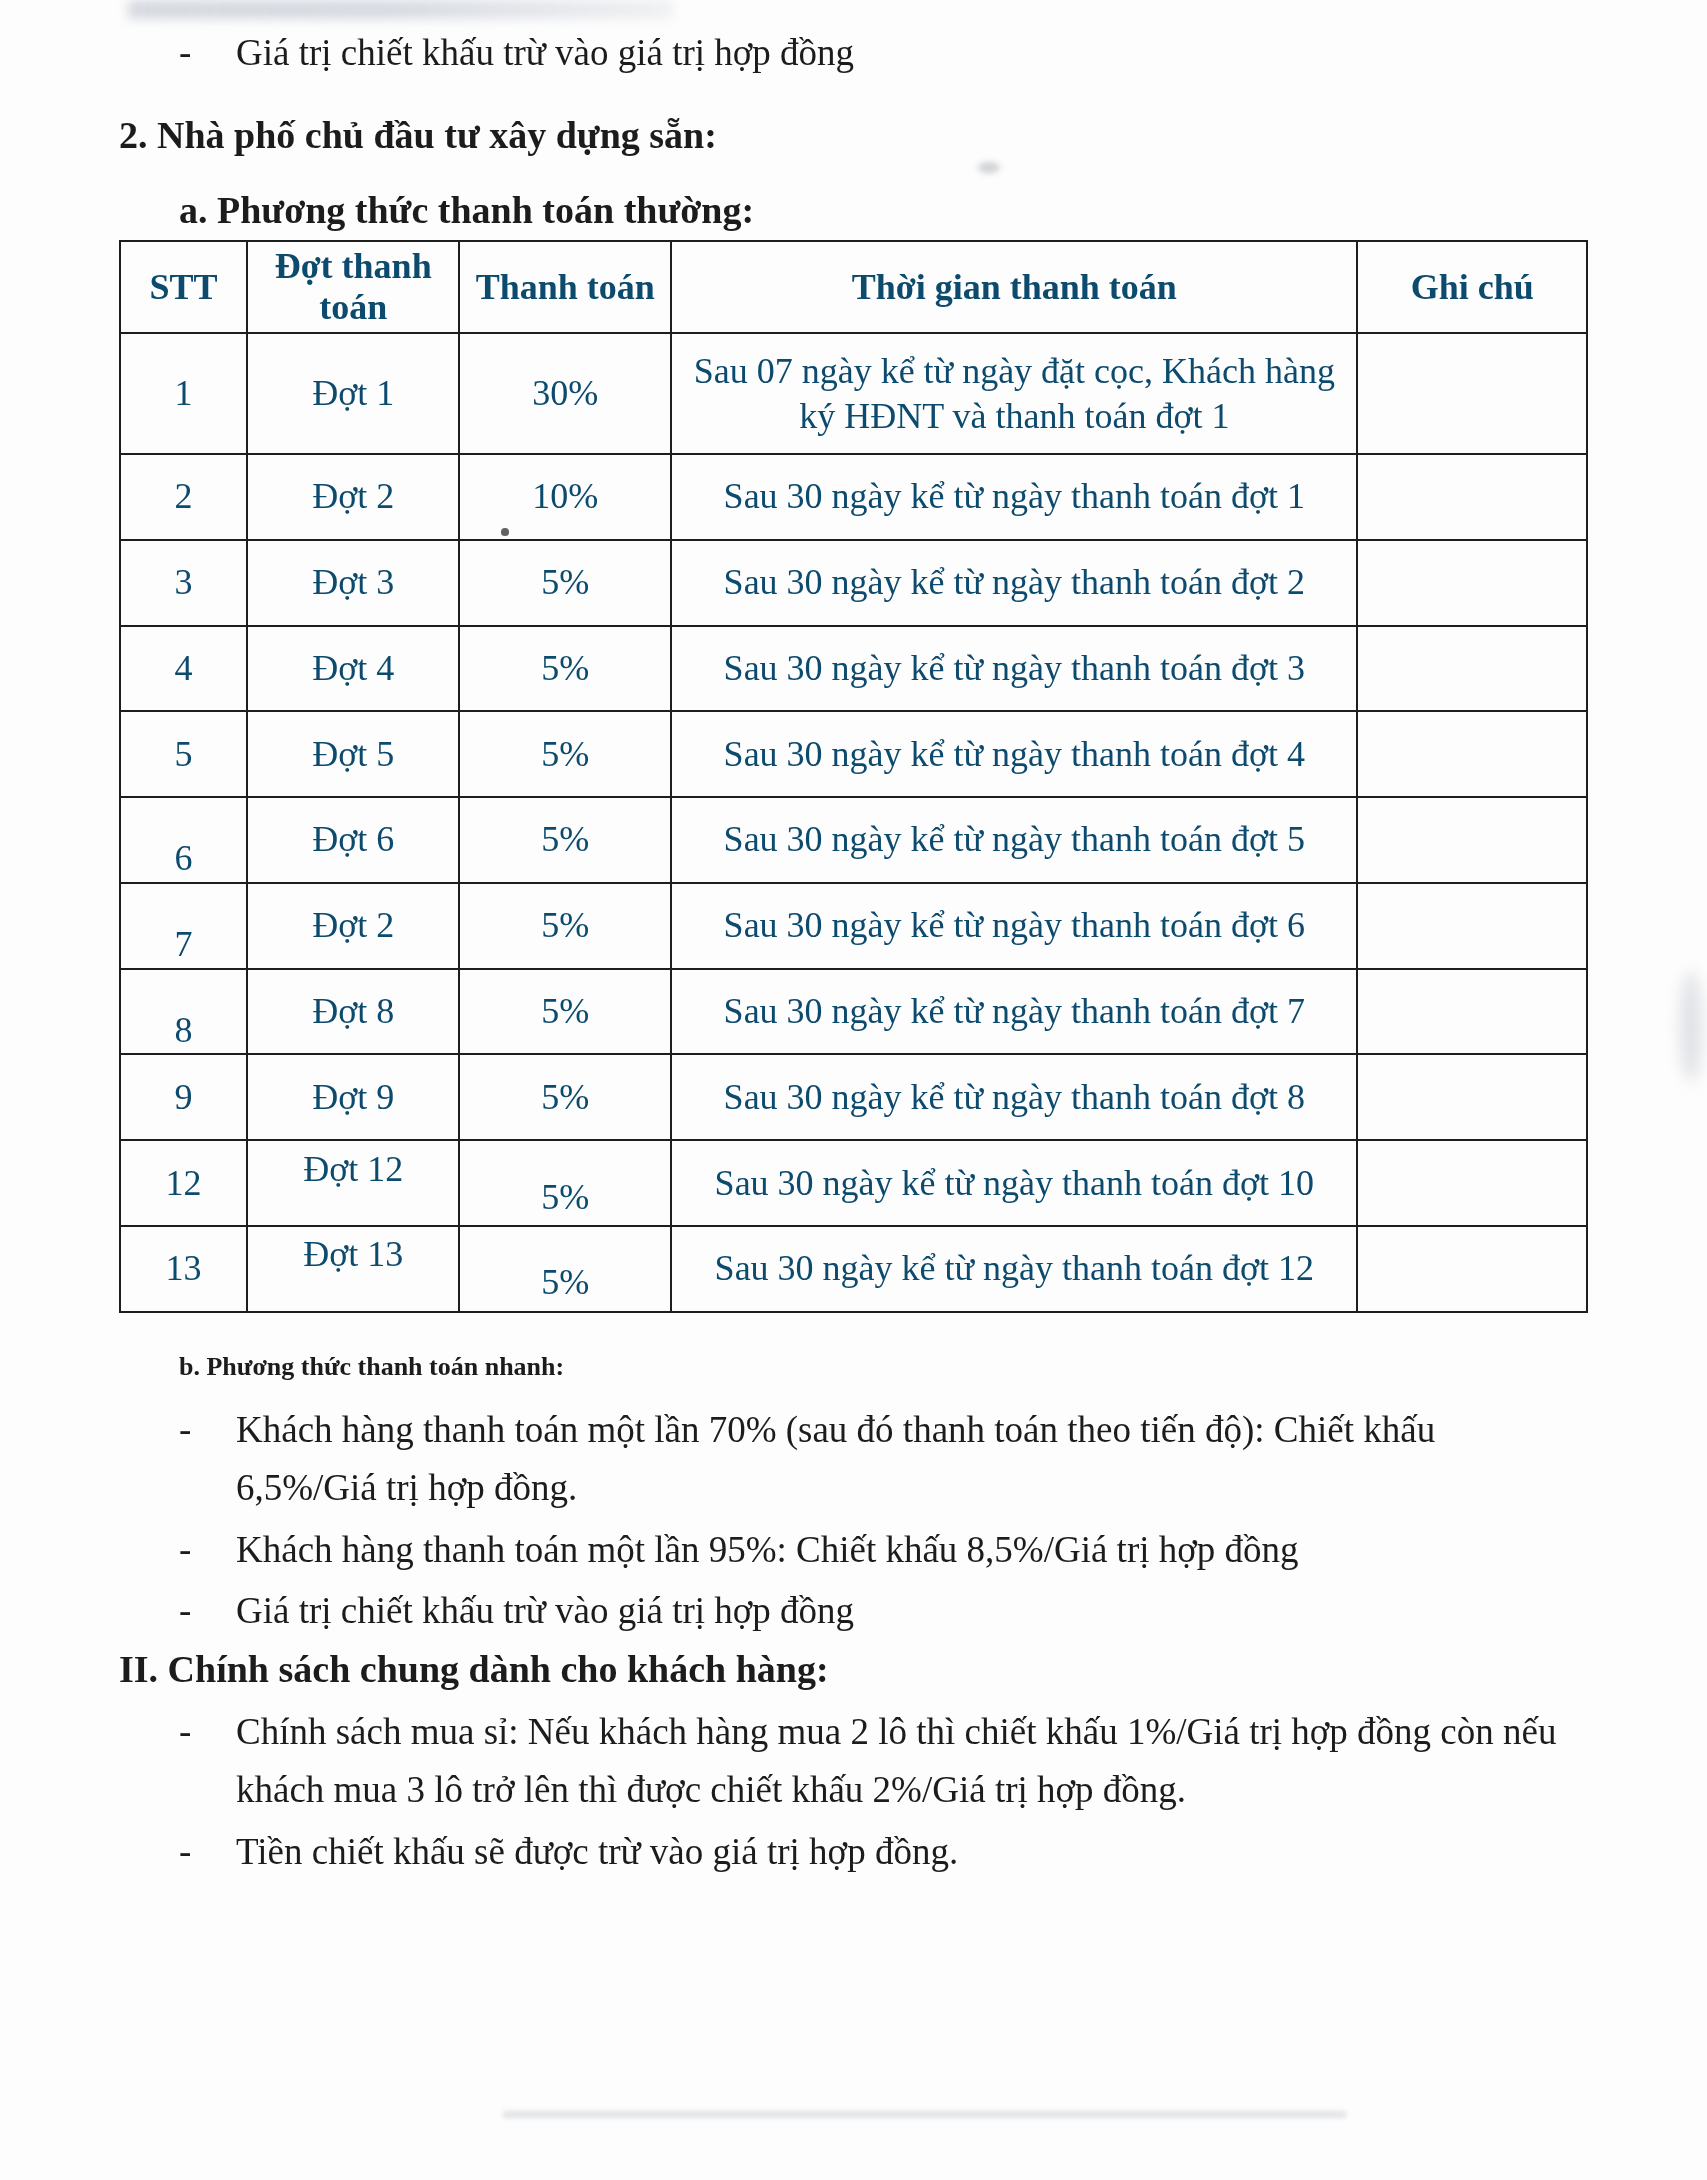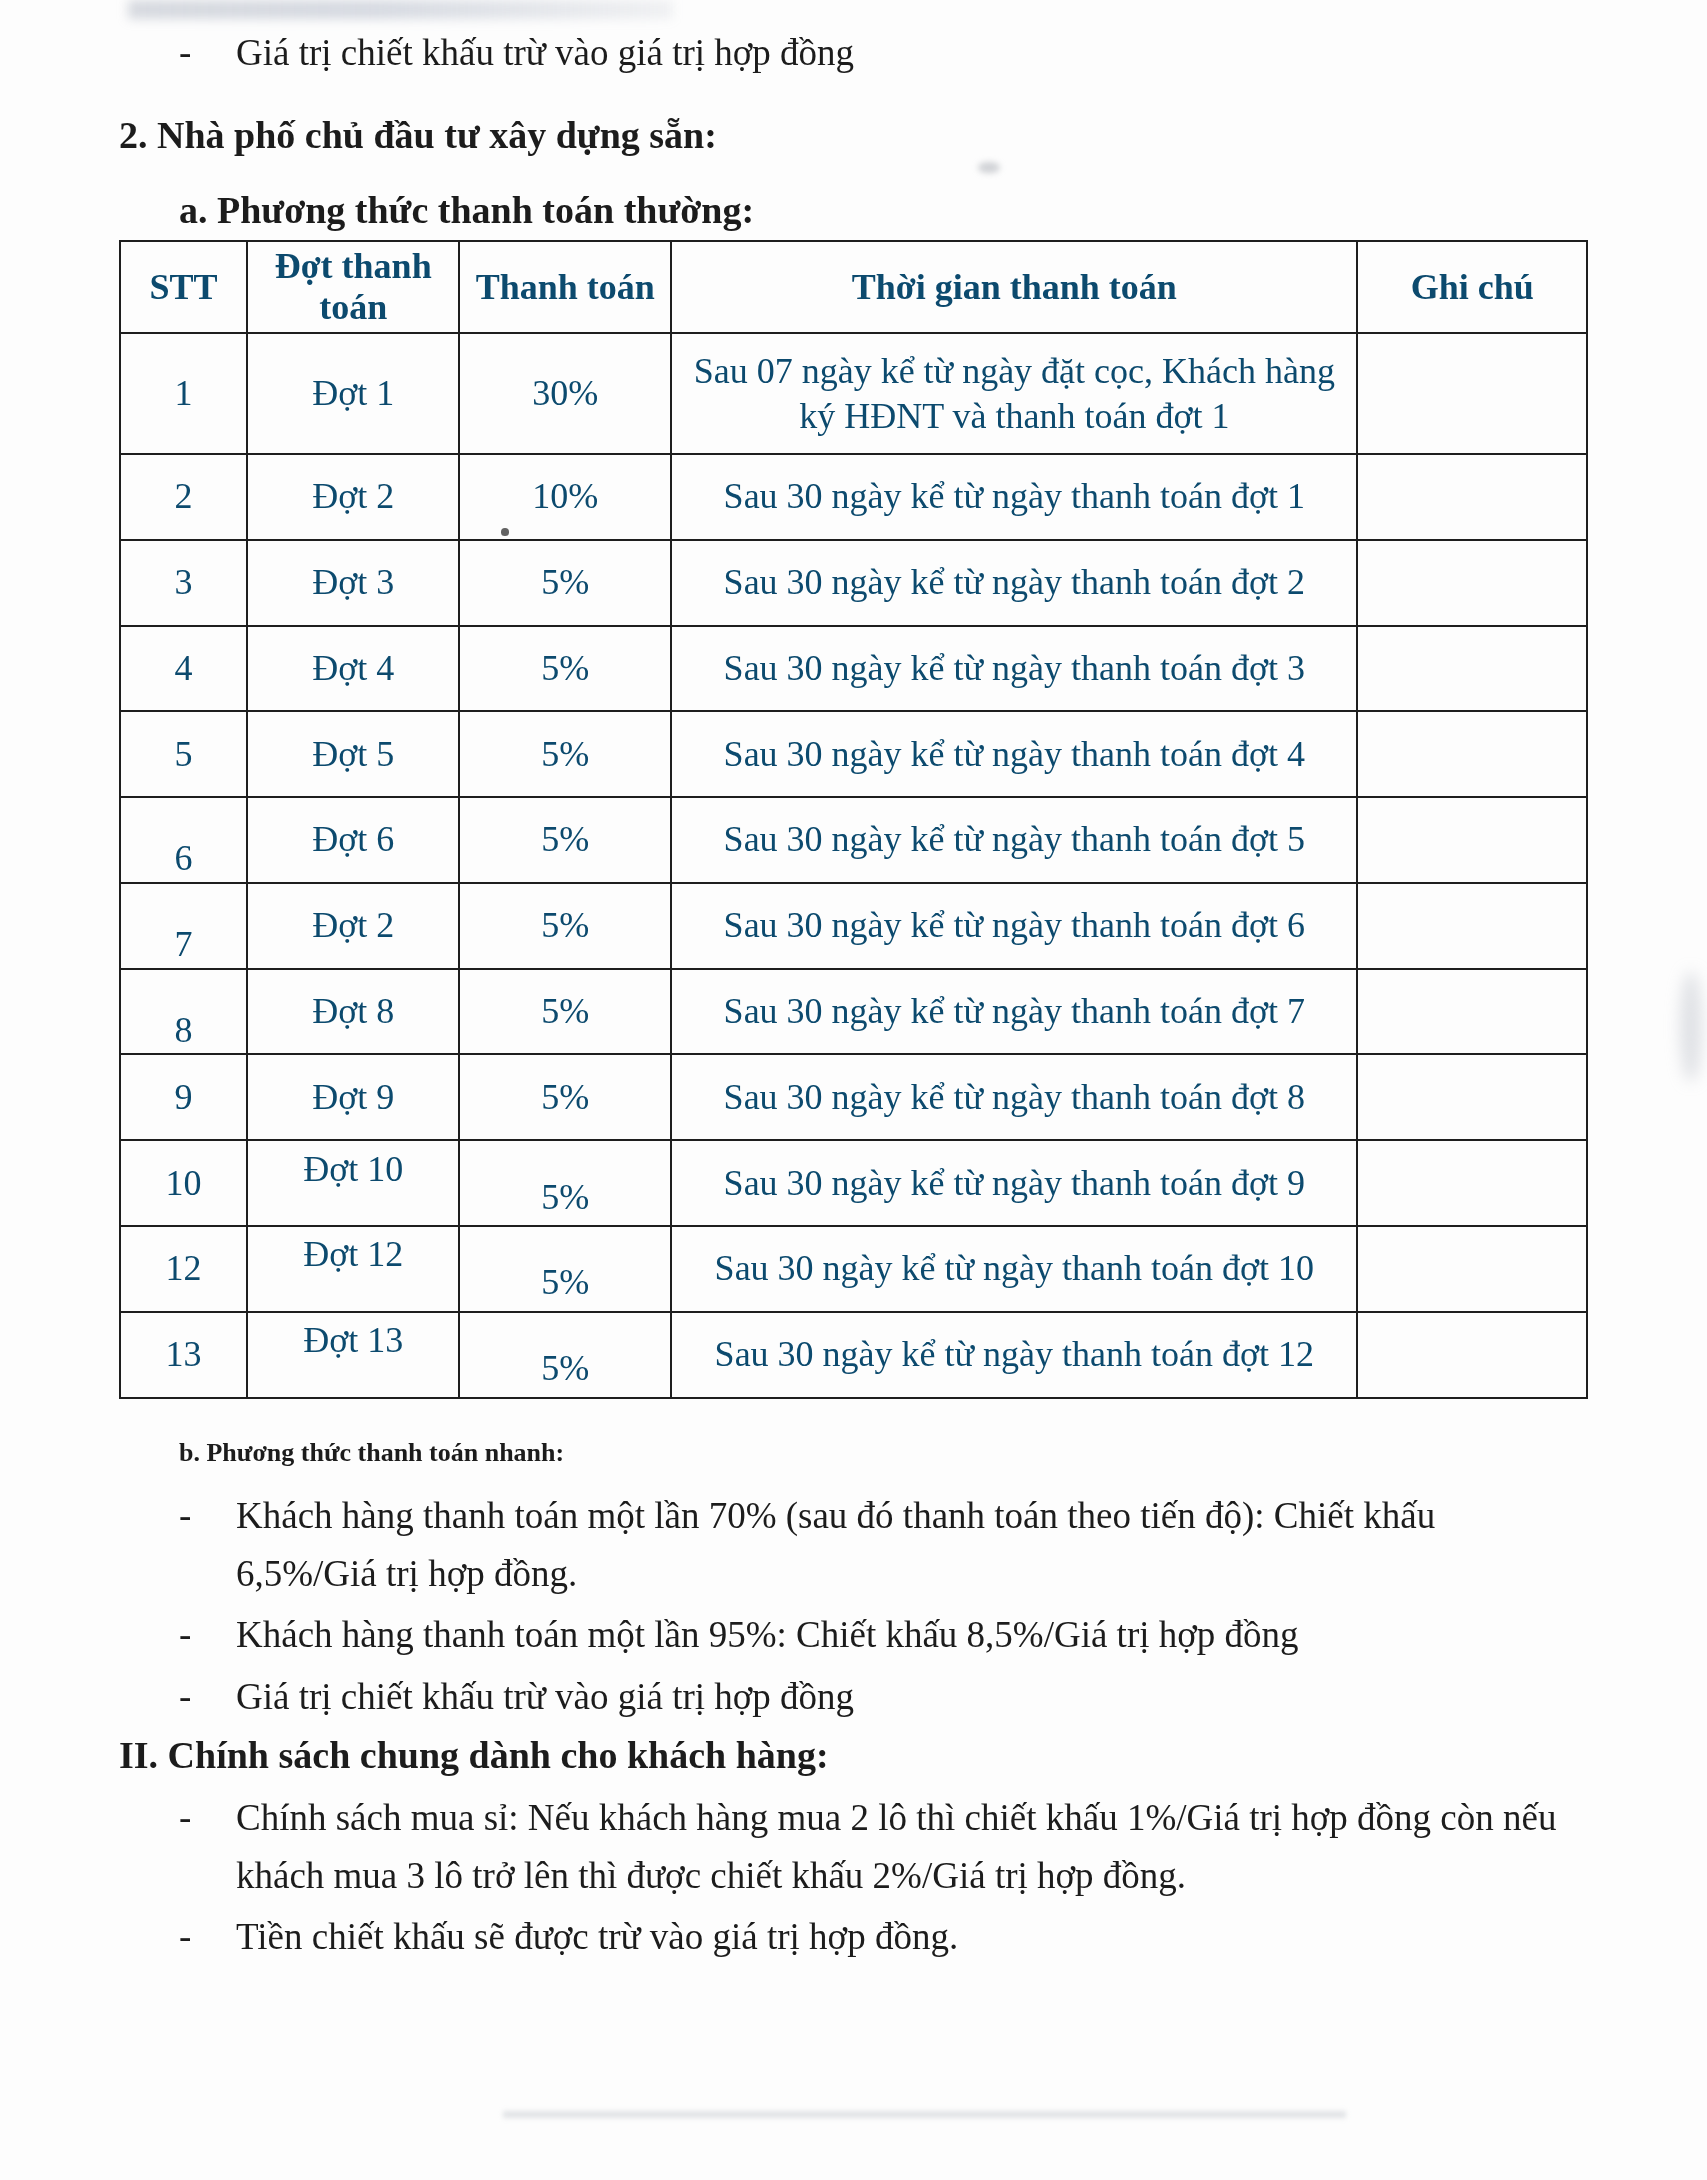--- a/index.html
+++ b/index.html
@@ -170,27 +170,20 @@
           <td class="c-note"><span class="cv"></span></td>
         </tr>
         <tr>
           <td class="c-stt"><span class="cv">9</span></td>
           <td class="c-dot"><span class="cv">Đợt 9</span></td>
           <td class="c-pct"><span class="cv">5%</span></td>
           <td class="c-time"><span class="cv">Sau 30 ngày kể từ ngày thanh toán đợt 8</span></td>
           <td class="c-note"><span class="cv"></span></td>
         </tr>
         <tr>
-          <td class="c-stt"><span class="cv">10</span></td>
-          <td class="c-dot"><span class="cv">Đợt 10</span></td>
-          <td class="c-pct"><span class="cv">5%</span></td>
-          <td class="c-time"><span class="cv">Sau 30 ngày kể từ ngày thanh toán đợt 9</span></td>
-          <td class="c-note"><span class="cv"></span></td>
-        </tr>
-        <tr>
           <td class="c-stt"><span class="cv">12</span></td>
           <td class="c-dot"><span class="cv">Đợt 12</span></td>
           <td class="c-pct"><span class="cv">5%</span></td>
           <td class="c-time"><span class="cv">Sau 30 ngày kể từ ngày thanh toán đợt 10</span></td>
           <td class="c-note"><span class="cv"></span></td>
         </tr>
         <tr>
           <td class="c-stt"><span class="cv">13</span></td>
           <td class="c-dot"><span class="cv">Đợt 13</span></td>
           <td class="c-pct"><span class="cv">5%</span></td>

